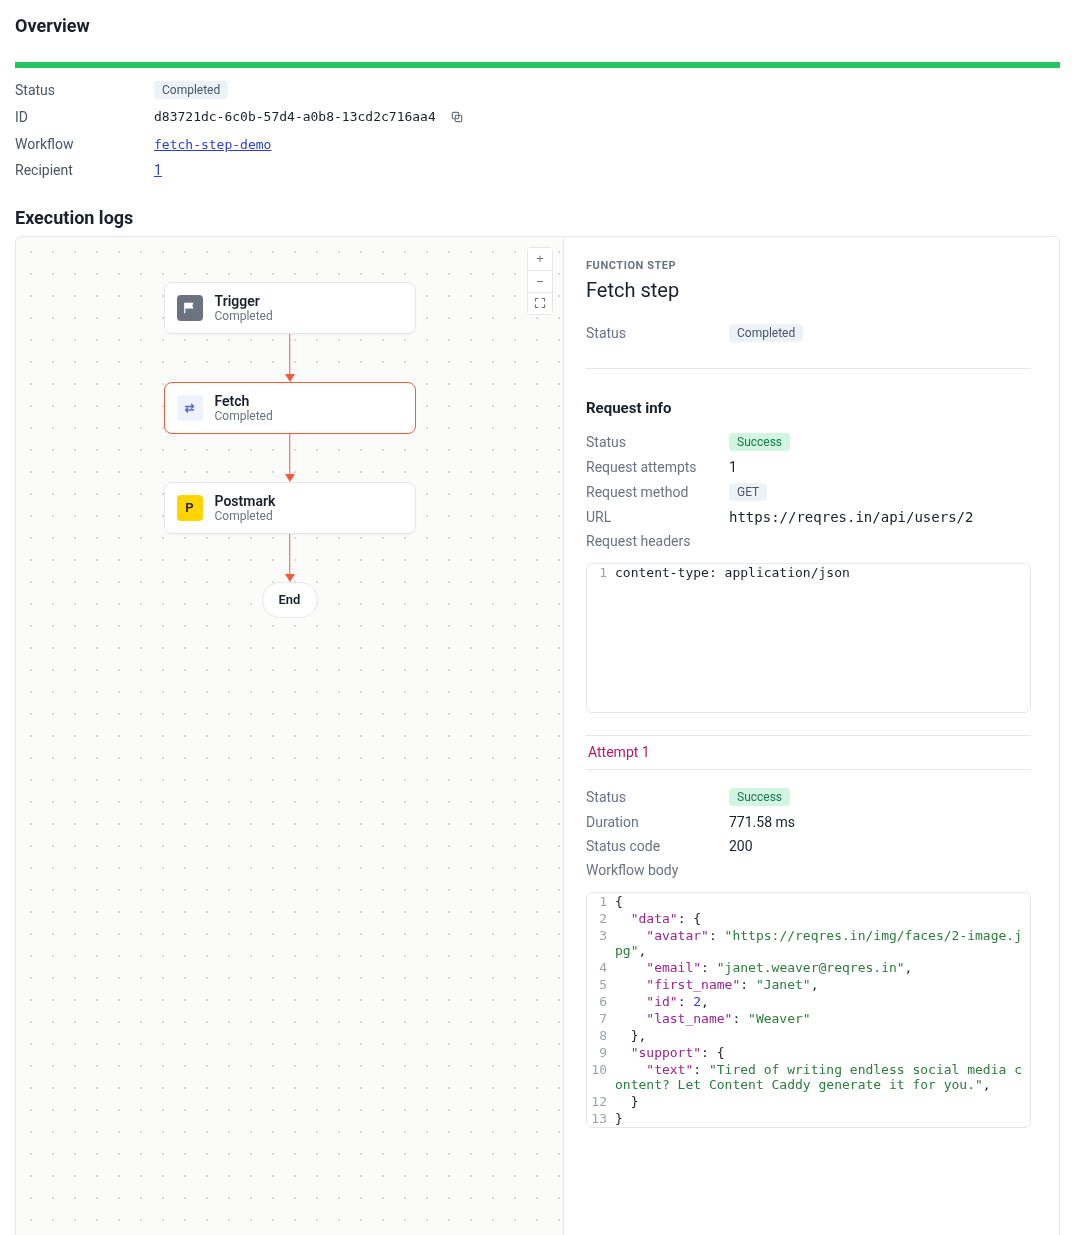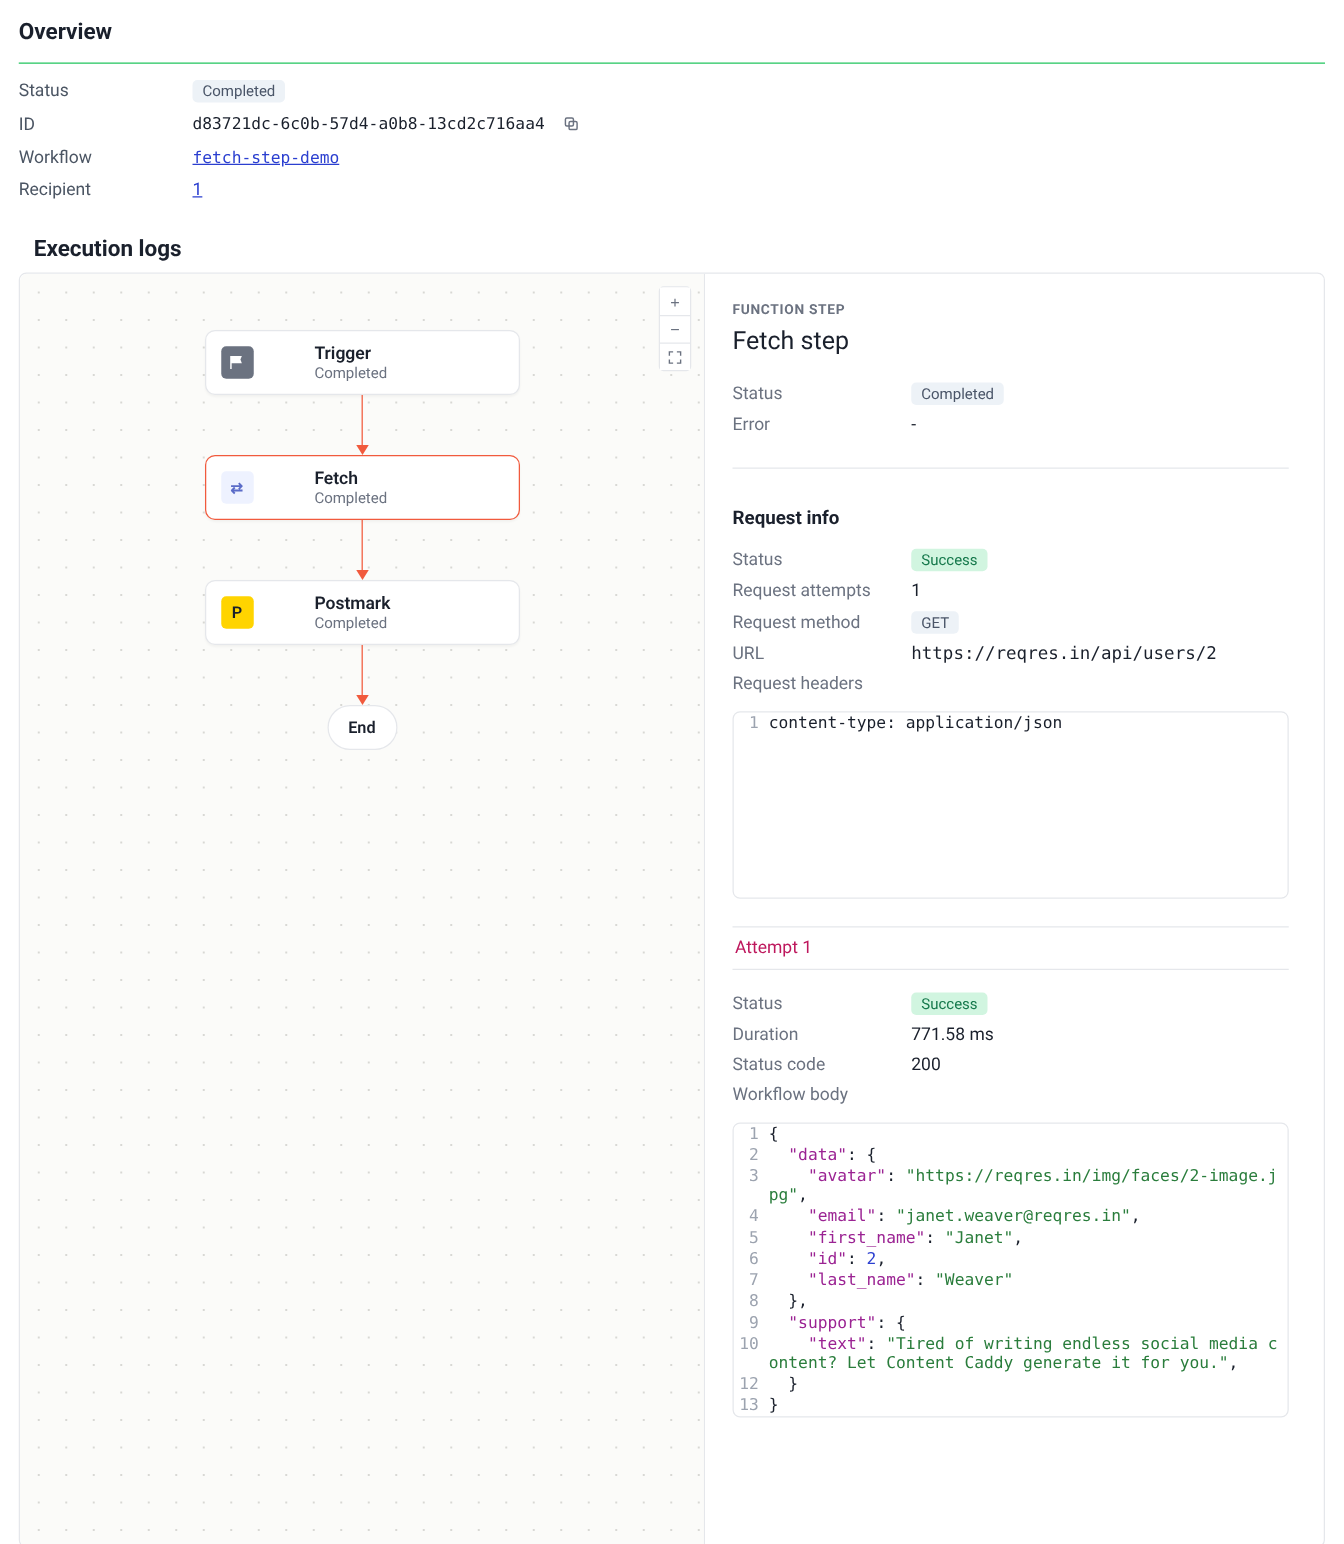--- a/index.html
+++ b/index.html
@@ -9,22 +9,22 @@
     font-family: -apple-system, BlinkMacSystemFont, "Segoe UI", Roboto, Helvetica, Arial, sans-serif;
     font-size: 14px;
     color: #1a202c;
     background: #fff;
     width: 1075px;
   }
   h2.section-heading {
     font-size: 18px;
     font-weight: 700;
     margin: 0 0 8px 0;
-    padding-bottom: 14px;
-    border-bottom: 1px solid #22c55e;
+    padding-bottom: 26px;
+    border-bottom: 6px solid #22c55e;
   }
   h2.section-heading.no-border { border-bottom: none; padding-bottom: 0; }
   .overview-row {
     display: flex;
     padding: 5px 0;
     align-items: center;
   }
   .overview-label {
     width: 139px;
     color: #4b5563;
@@ -104,21 +104,20 @@
   .node {
     width: 252px;
     background: #fff;
     border: 1px solid #e5e7eb;
     border-radius: 8px;
     margin: 0 auto;
     display: flex;
     align-items: center;
     padding: 10px 12px;
     box-shadow: 0 1px 2px rgba(0,0,0,0.04);
-    gap: 37px;
   }
   .node.selected { border: 1.5px solid #f15a3d; }
   .node-icon {
     width: 26px; height: 26px;
     border-radius: 4px;
     margin-right: 12px;
     display: flex; align-items: center; justify-content: center;
     font-size: 13px; font-weight: 600;
   }
   .node-icon.trigger { background: #6b7280; color: #fff; }
@@ -236,21 +235,21 @@
 <div class="overview-row">
   <div class="overview-label">Workflow</div>
   <div class="overview-value"><a class="link mono">fetch-step-demo</a></div>
 </div>
 
 <div class="overview-row">
   <div class="overview-label">Recipient</div>
   <div class="overview-value"><a class="link">1</a></div>
 </div>
 
-<h2 class="section-heading no-border" style="margin-top:24px;margin-left:12px;">Execution logs</h2>
+<h2 class="section-heading no-border" style="margin-top:24px;">Execution logs</h2>
 
 <div class="exec-container">
 
   <div class="canvas-pane">
     <div class="zoom-controls">
       <button>+</button>
       <button>−</button>
       <button>
         <svg width="12" height="12" viewBox="0 0 24 24" fill="none" stroke="#6b7280" stroke-width="2.2">
           <path d="M3 9V3h6M21 9V3h-6M3 15v6h6M21 15v6h-6"></path>
@@ -307,24 +306,20 @@
   </div>
 
   <div class="details-pane">
     <div class="eyebrow">FUNCTION STEP</div>
     <div class="panel-title">Fetch step</div>
 
     <div class="drow">
         <div class="dlabel">Status</div>
       <div class="dvalue"><span class="badge">Completed</span></div>
       </div>
-    <div class="drow">
-        <div class="dlabel">Error</div>
-      <div class="dvalue">-</div>
-      </div>
 
     
     <div class="subsection-sep"></div>
     <div class="subsection-title">Request info</div>
 
     <div class="drow">
         <div class="dlabel">Status</div>
       <div class="dvalue"><span class="badge success">Success</span></div>
       </div>
     <div class="drow">

